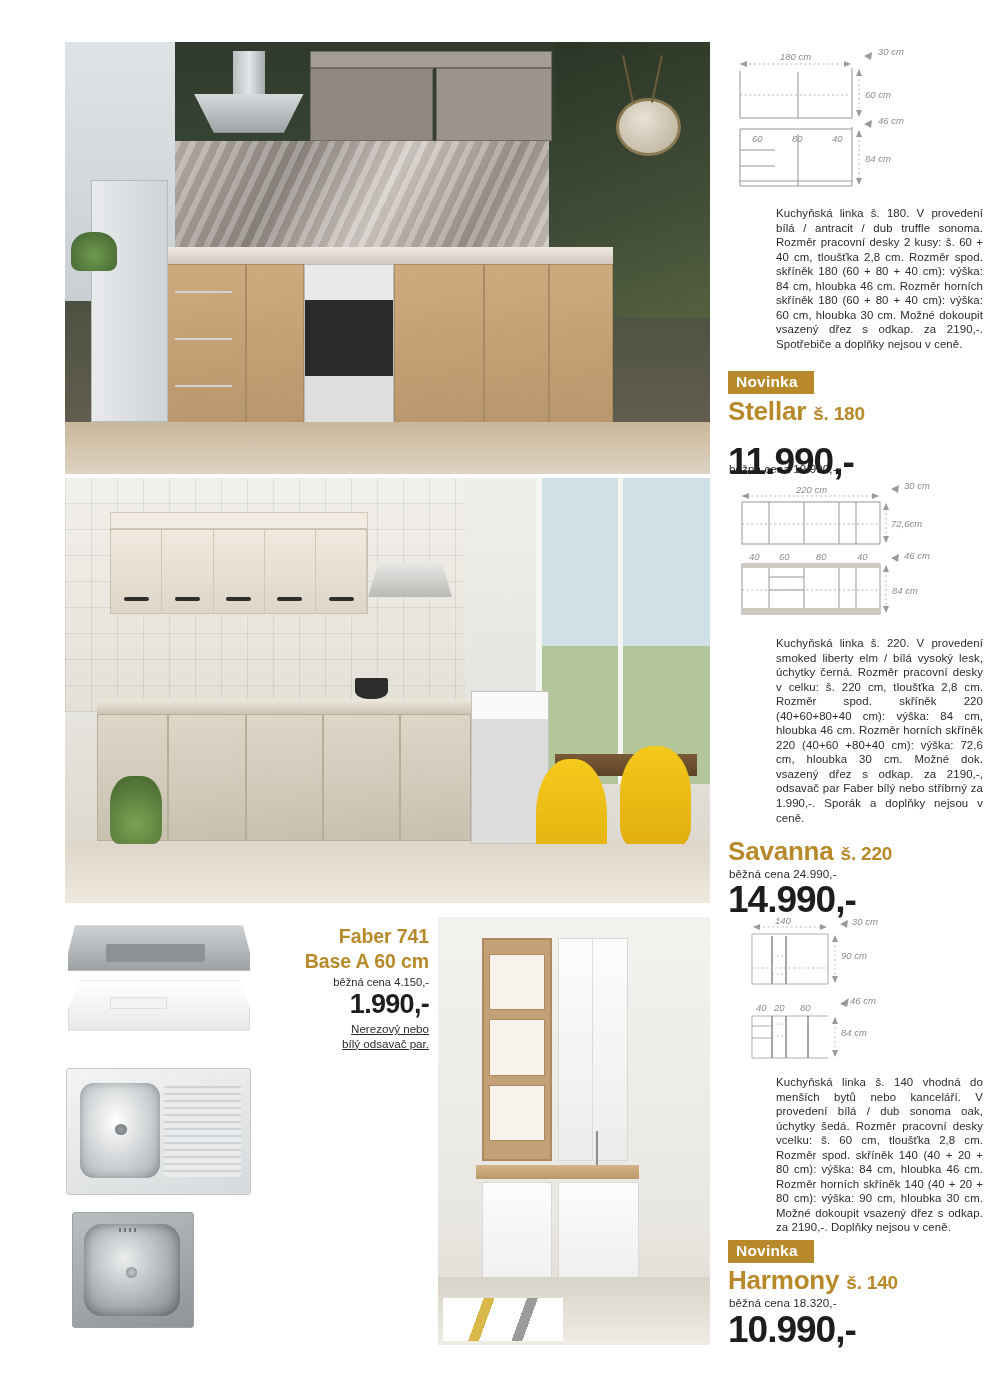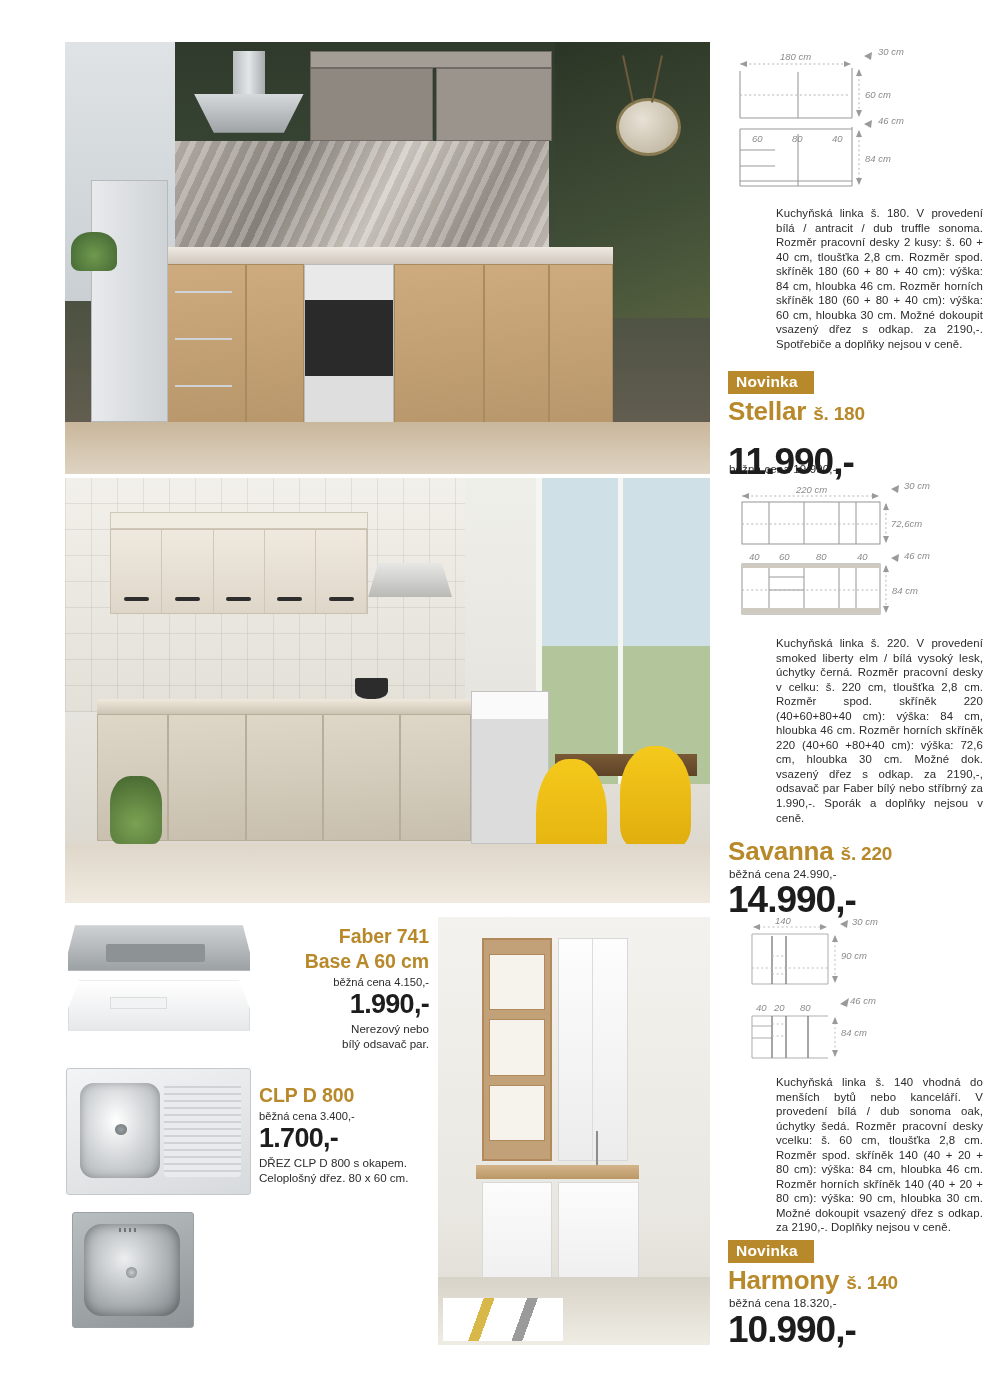--- a/index.html
+++ b/index.html
@@ -481,36 +481,29 @@
     <div class="grey"></div>
       <div class="greypanel"></div>
     <div class="white"></div>
       <div class="wpanel"></div>
   </div>
   <div class="abs" style="left:259px; top:924px; width:170px;text-align:right;">
     <div class="sp-name">Faber 741</div>
     <div class="sp-name">Base A 60 cm</div>
     <div class="sp-old">běžná cena 4.150,-</div>
     <div class="sp-price">1.990,-</div>
-    <div class="sp-desc" style="white-space:pre-line;">Nerezový nebo
+    <div class="sp-desc" style="white-space:pre-line;text-decoration:underline;">Nerezový nebo
 bílý odsavač par.</div>
   </div>
 
   <div class="sink1" style="left:66px; top:1068px; width:185px; height:127px;">
     <div class="bowl"></div>
       <div class="drain"></div>
       <div class="ribs"></div>
   </div>
-  <div class="abs" style="left:259px; top:1083px; width:175px;">
-    <div class="sp-name">CLP D 800</div>
-    <div class="sp-old">běžná cena 3.400,-</div>
-    <div class="sp-price">1.700,-</div>
-    <div class="sp-desc" style="white-space:pre-line;">DŘEZ CLP D 800 s okapem.
-Celoplošný dřez. 80 x 60 cm.</div>
-  </div>
 
   <div class="sink2" style="left:72px; top:1212px; width:122px; height:116px;">
     <div class="bowl2"></div>
       <div class="drain2"></div>
       <div class="taph"></div>
   </div>
 
 
 </div>
 

